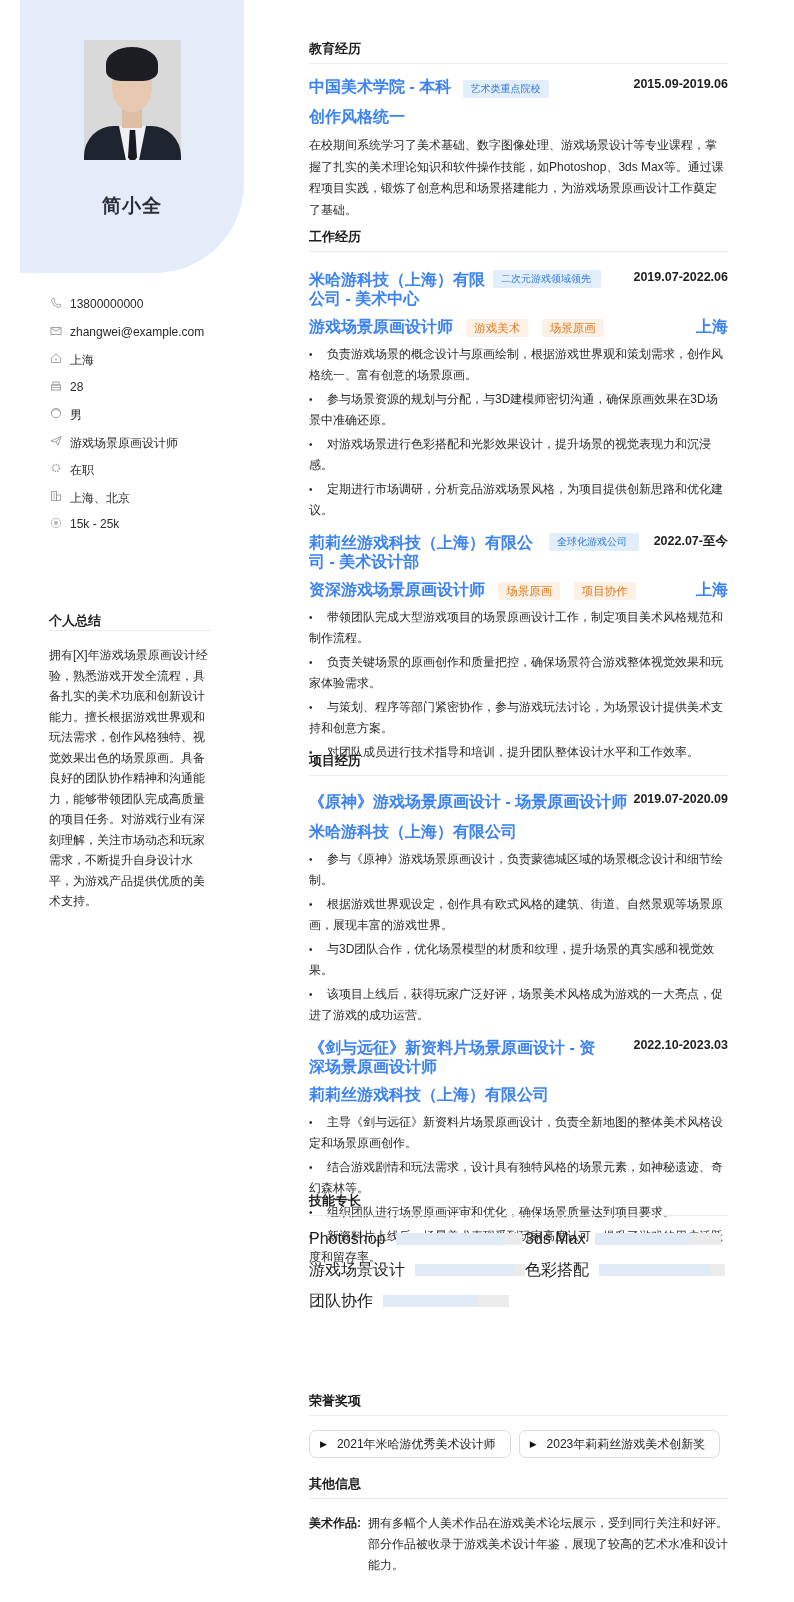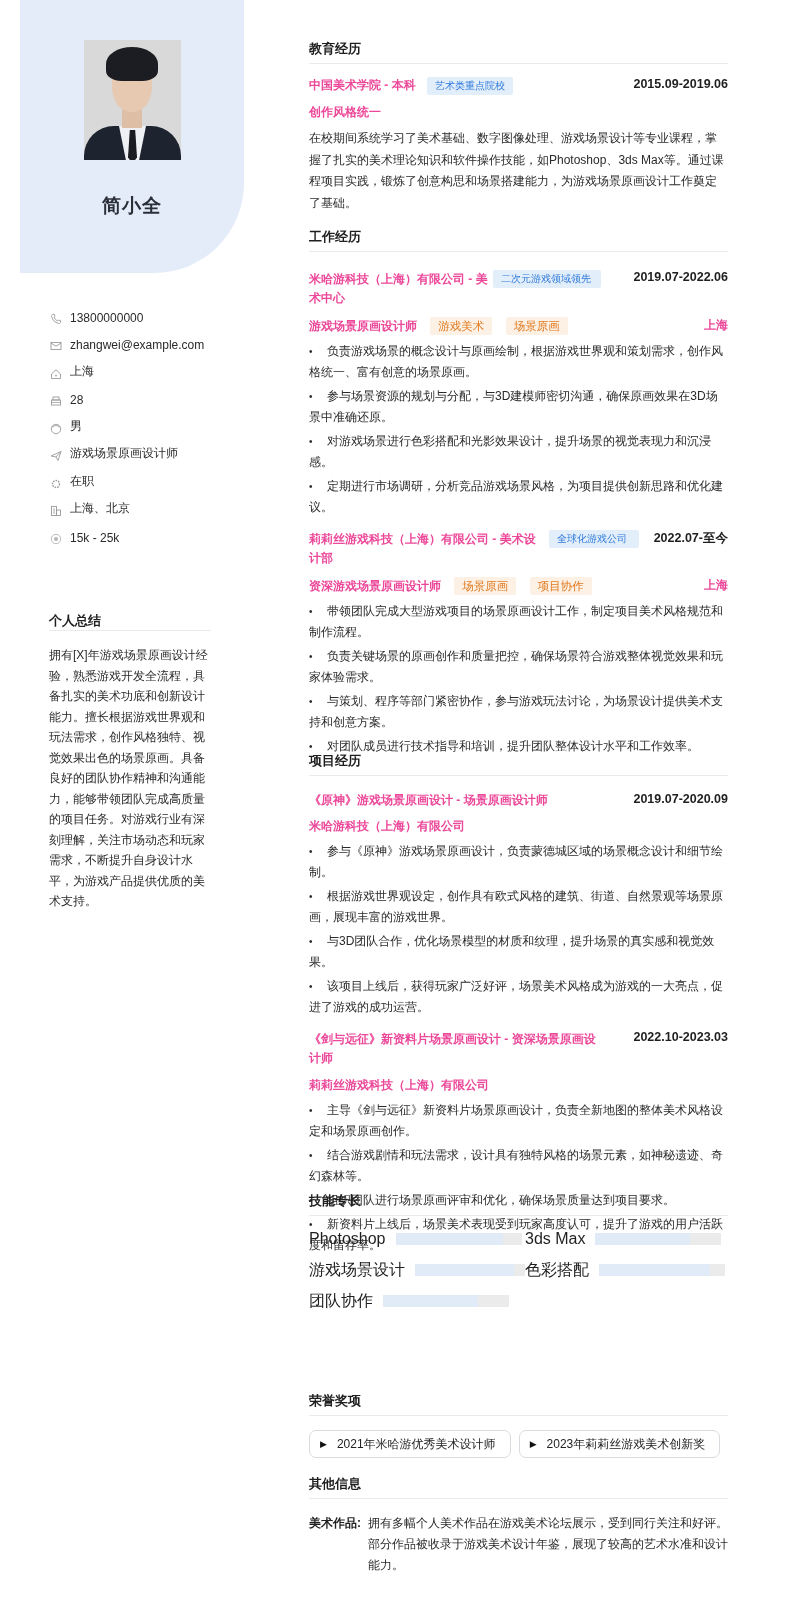--- a/index.html
+++ b/index.html
@@ -47,21 +47,21 @@
   }
   .photo .neck {
     position: absolute; left: 38px; top: 68px; width: 20px; height: 20px; background: #dfbea6;
   }
   .name {
     position: absolute; left: 20px; top: 193px; width: 224px; text-align: center;
     font-size: 19px; font-weight: bold; color: #2b2f38; letter-spacing: 1px;
   }
   .contacts { position: absolute; left: 50px; top: 297px; width: 190px; }
   .contact {
-    display: flex; align-items: flex-end; height: 27.5px; font-size: 12px; color: #2a2a2a;
+    display: flex; align-items: flex-start; height: 27.5px; font-size: 12px; color: #2a2a2a;
   }
   .contact .ic {
     width: 12px; height: 12px; margin-right: 8px; display: inline-flex; align-items: center;
     justify-content: center; color: #9a9a9a;
   }
   .contact svg { width: 12px; height: 12px; }
 
   .summary { position: absolute; left: 49px; top: 612px; width: 162px; }
   .side-title {
     font-size: 13px; font-weight: bold; color: #1f1f1f; 
@@ -72,21 +72,21 @@
   }
 
   
   .main { position: absolute; left: 309px; top: 0; width: 419px; }
   .section { position: absolute; left: 0; width: 419px; }
   .sec-title {
     font-size: 13px; font-weight: bold; color: #1f1f1f; padding-bottom: 5px;
     border-bottom: 1px solid #e9ecef;
   }
   .row { display: flex; justify-content: space-between; align-items: flex-start; }
-  .bold { font-weight: bold; color: #ec4899; font-size: 12px; }
+  .bold { font-weight: bold; color: #3b82f6; font-size: 16px; }
   .date { font-weight: bold; font-size: 12.5px; color: #1f1f1f; white-space: nowrap; }
   .tag-blue {
     display: inline-block; background: #e3eefb; color: #2f7ad9; font-size: 10px;
     padding: 1px 8px; border-radius: 2px; font-weight: normal; line-height: 16px;
   }
   .tag-orange {
     display: inline-block; background: #fdf1e6; color: #e07a1f; font-size: 11.5px;
     padding: 1px 8px; border-radius: 2px; font-weight: normal; margin-left: 6px; line-height: 16px;
   }
   .para { font-size: 12px; line-height: 21.5px; color: #2a2a2a; }

